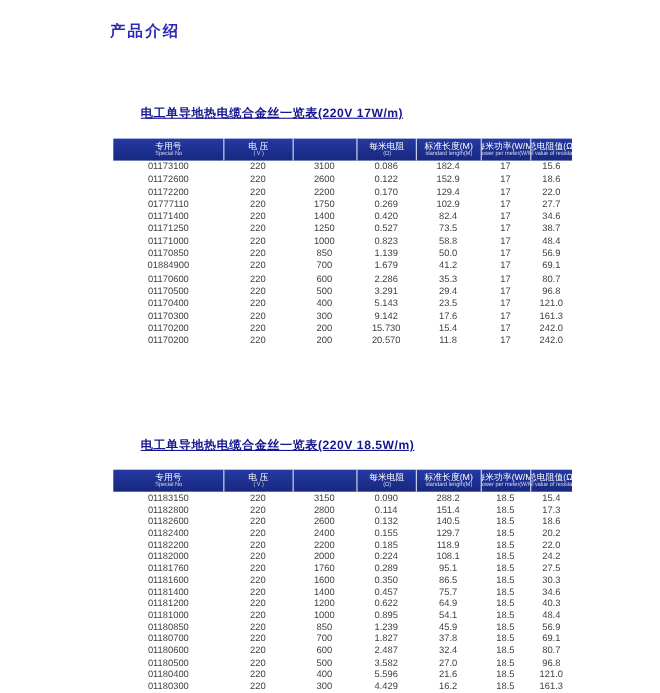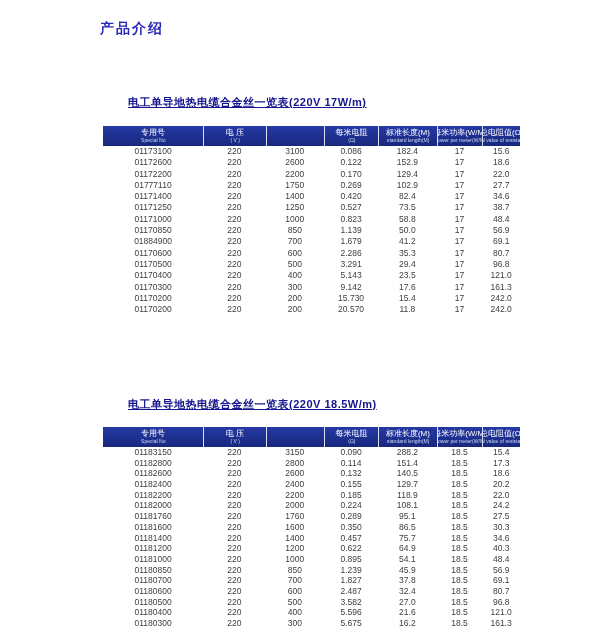--- a/index.html
+++ b/index.html
@@ -414,21 +414,21 @@
           <div class="tcell c2">400</div>
           <div class="tcell c3">5.596</div>
           <div class="tcell c4">21.6</div>
           <div class="tcell c5">18.5</div>
           <div class="tcell c6">121.0</div>
         </div>
         <div class="trow">
           <div class="tcell c0">01180300</div>
           <div class="tcell c1">220</div>
           <div class="tcell c2">300</div>
-          <div class="tcell c3">5.675</div>
+          <div class="tcell c3">4.429</div>
           <div class="tcell c4">16.2</div>
           <div class="tcell c5">18.5</div>
           <div class="tcell c6">161.3</div>
         </div>
       </div>
   </div>
 
 </div>
 
 </body></html>

